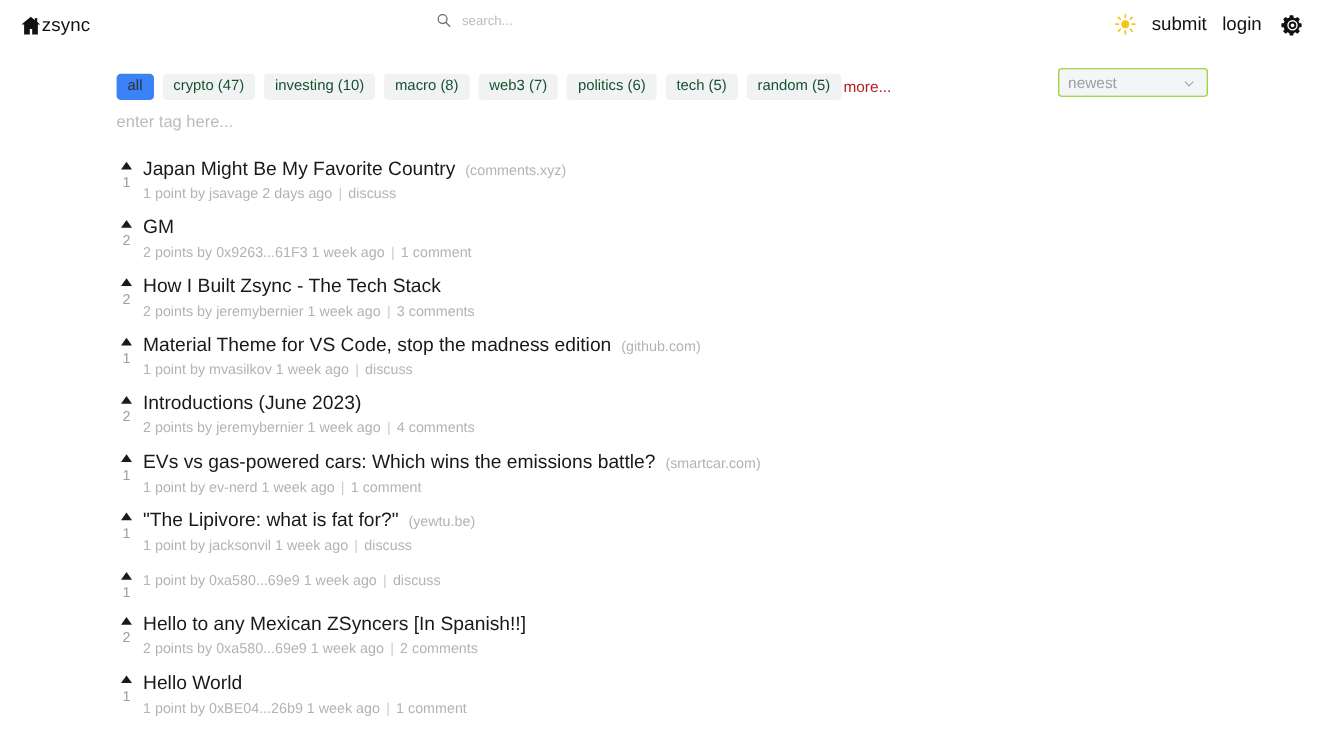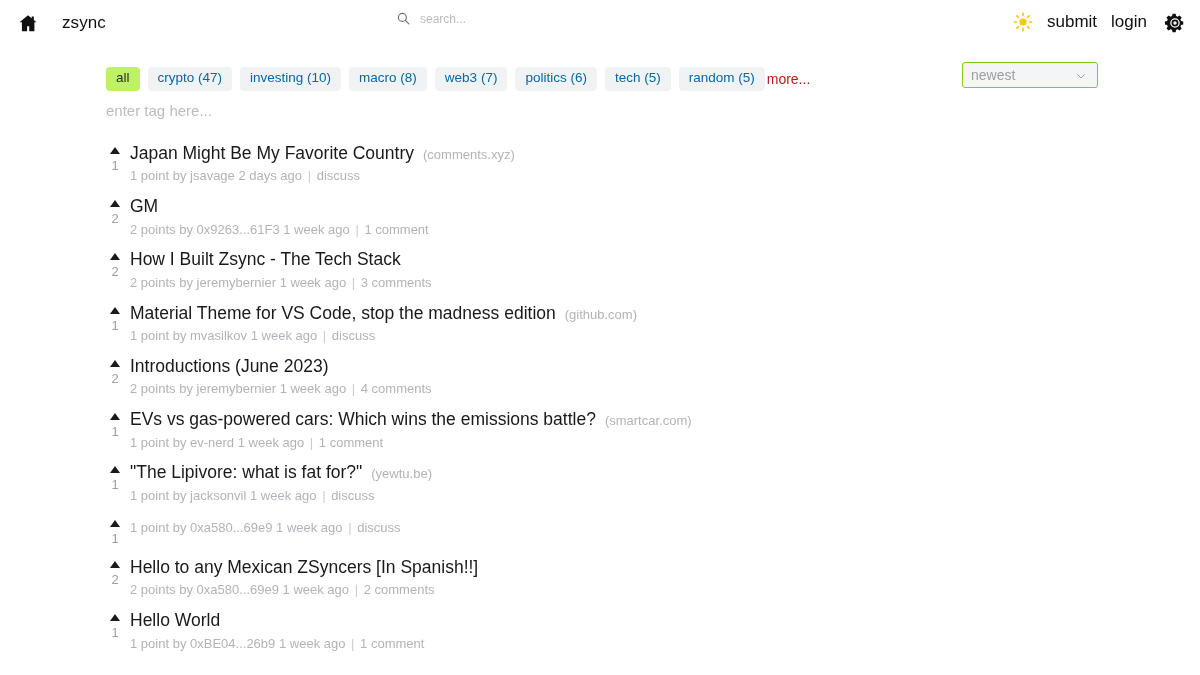--- a/index.html
+++ b/index.html
@@ -16,21 +16,21 @@
   .header {
     position: relative;
     height: 46px;
     display: flex;
     align-items: center;
     padding: 0 14px 0 18px;
   }
   .brand {
     display: flex;
     align-items: center;
-    gap: 24px;
+    gap: 0;
     cursor: pointer;
   }
   .brand-icon {
     width: 20px; height: 20px;
     display: block;
   }
   .brand-name {
     font-size: 17px;
     color: #111111;
     letter-spacing: .1px;
@@ -82,29 +82,29 @@
     min-height: 26px;
   }
   .tag-list {
     display: flex;
     align-items: center;
     gap: 8px;
     flex-wrap: nowrap;
   }
   .tag {
     background: #f1f2f4;
-    color: #0369a1;
+    color: #14532d;
     border-radius: 4px;
     padding: 4px 10px 5px;
     font-size: 13.5px;
     line-height: 1.1;
     cursor: pointer;
     white-space: nowrap;
   }
-  .tag.active { background: #bef264; color: #2b2f34; }
+  .tag.active { background: #3b82f6; color: #2b2f34; }
   .tag-more {
     color: #b91c1c;
     font-size: 14px;
     padding: 4px 4px 5px 2px;
     cursor: pointer;
     white-space: nowrap;
   }
   .sort-select {
     position: absolute;
     right: 102px;

